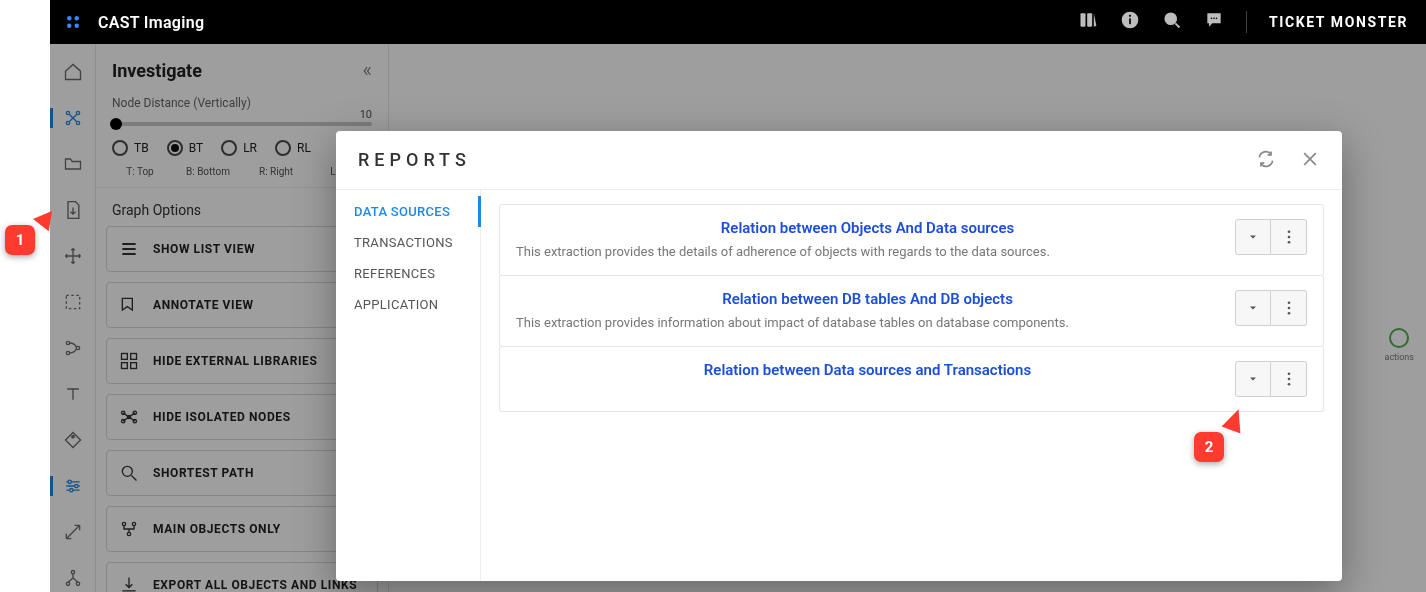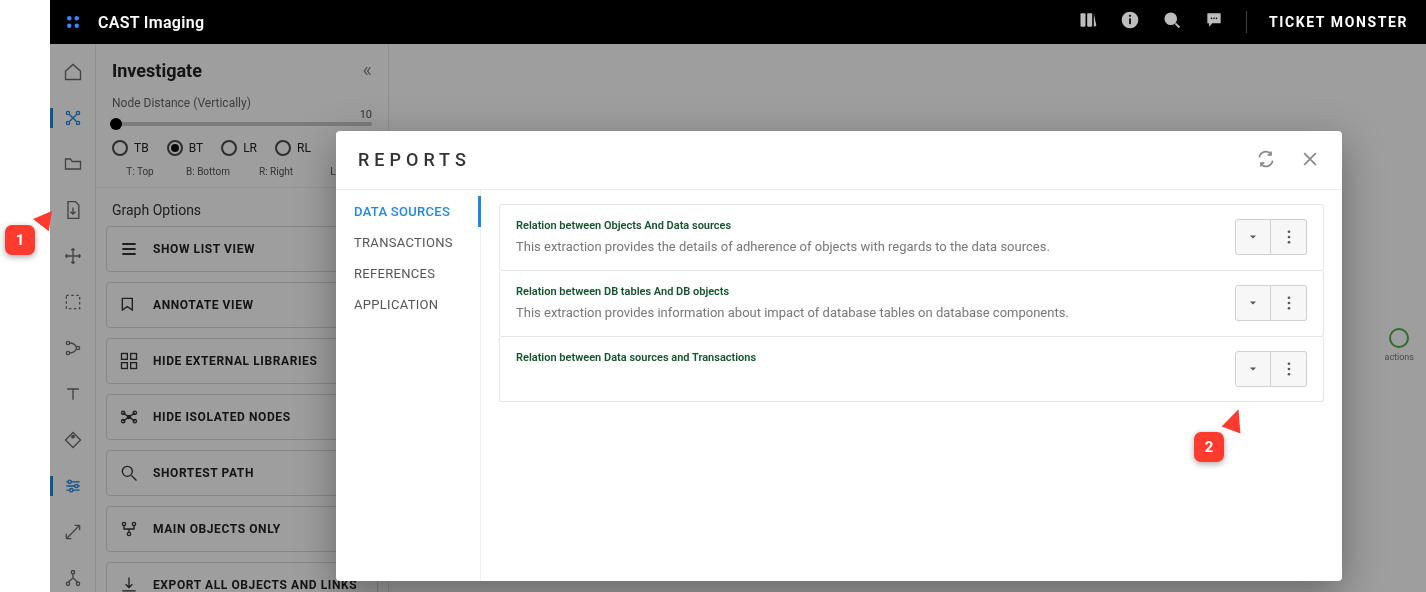--- a/index.html
+++ b/index.html
@@ -63,21 +63,21 @@
   .modal-tab { font-size:13px; color:#555; letter-spacing:0.3px; cursor:pointer; padding:4px 0; position:relative; }
   .modal-tab.active { color:#1e88e5; font-weight:500; }
   .modal-tab.active::after { content:""; position:absolute; right:-1px; top:-4px; bottom:-4px; width:3px; background:#1e88e5; }
 
   .reports-list { flex:1; padding:14px 18px; }
   .report-row { border:1px solid #e5e5e5; border-radius:3px; padding:14px 16px; margin-bottom:0px; display:flex; align-items:flex-start; gap:16px; }
   .report-row + .report-row { border-top:none; }
   .reports-list .report-row:first-child { border-top-left-radius:3px; border-top-right-radius:3px; }
   .reports-list .report-row:not(:first-child) { border-top:1px solid transparent; margin-top:-1px; }
   .report-text { flex:1; }
-  .report-title { font-size:11px; font-weight:600; color:#14532d; margin-bottom:6px; }
+  .report-title { font-size:15px; font-weight:600; color:#1d4ed8; margin-bottom:6px;text-align:center; }
   .report-desc { font-size:13px; color:#777; line-height:1.4; }
   .report-actions { display:flex; align-items:center; }
   .btnicon { width:36px; height:36px; border:1px solid #d0d0d0; background:#f7f7f7; display:flex; align-items:center; justify-content:center; border-radius:3px 0 0 3px; cursor:pointer; }
   .btnicon + .btnicon { border-left:none; border-radius:0 3px 3px 0; }
   .btnicon svg { width:18px; height:18px; fill:#555; }
 
   
   .marker { position:absolute; width:30px; height:30px; background:#ff3b30; color:#fff; font-weight:700; font-size:15px; display:flex; align-items:center; justify-content:center; border-radius:7px; box-shadow:0 2px 6px rgba(0,0,0,0.35); }
   .marker1 { left:5px; top:225px; }
   .marker2 { left:1194px; top:432px; }

